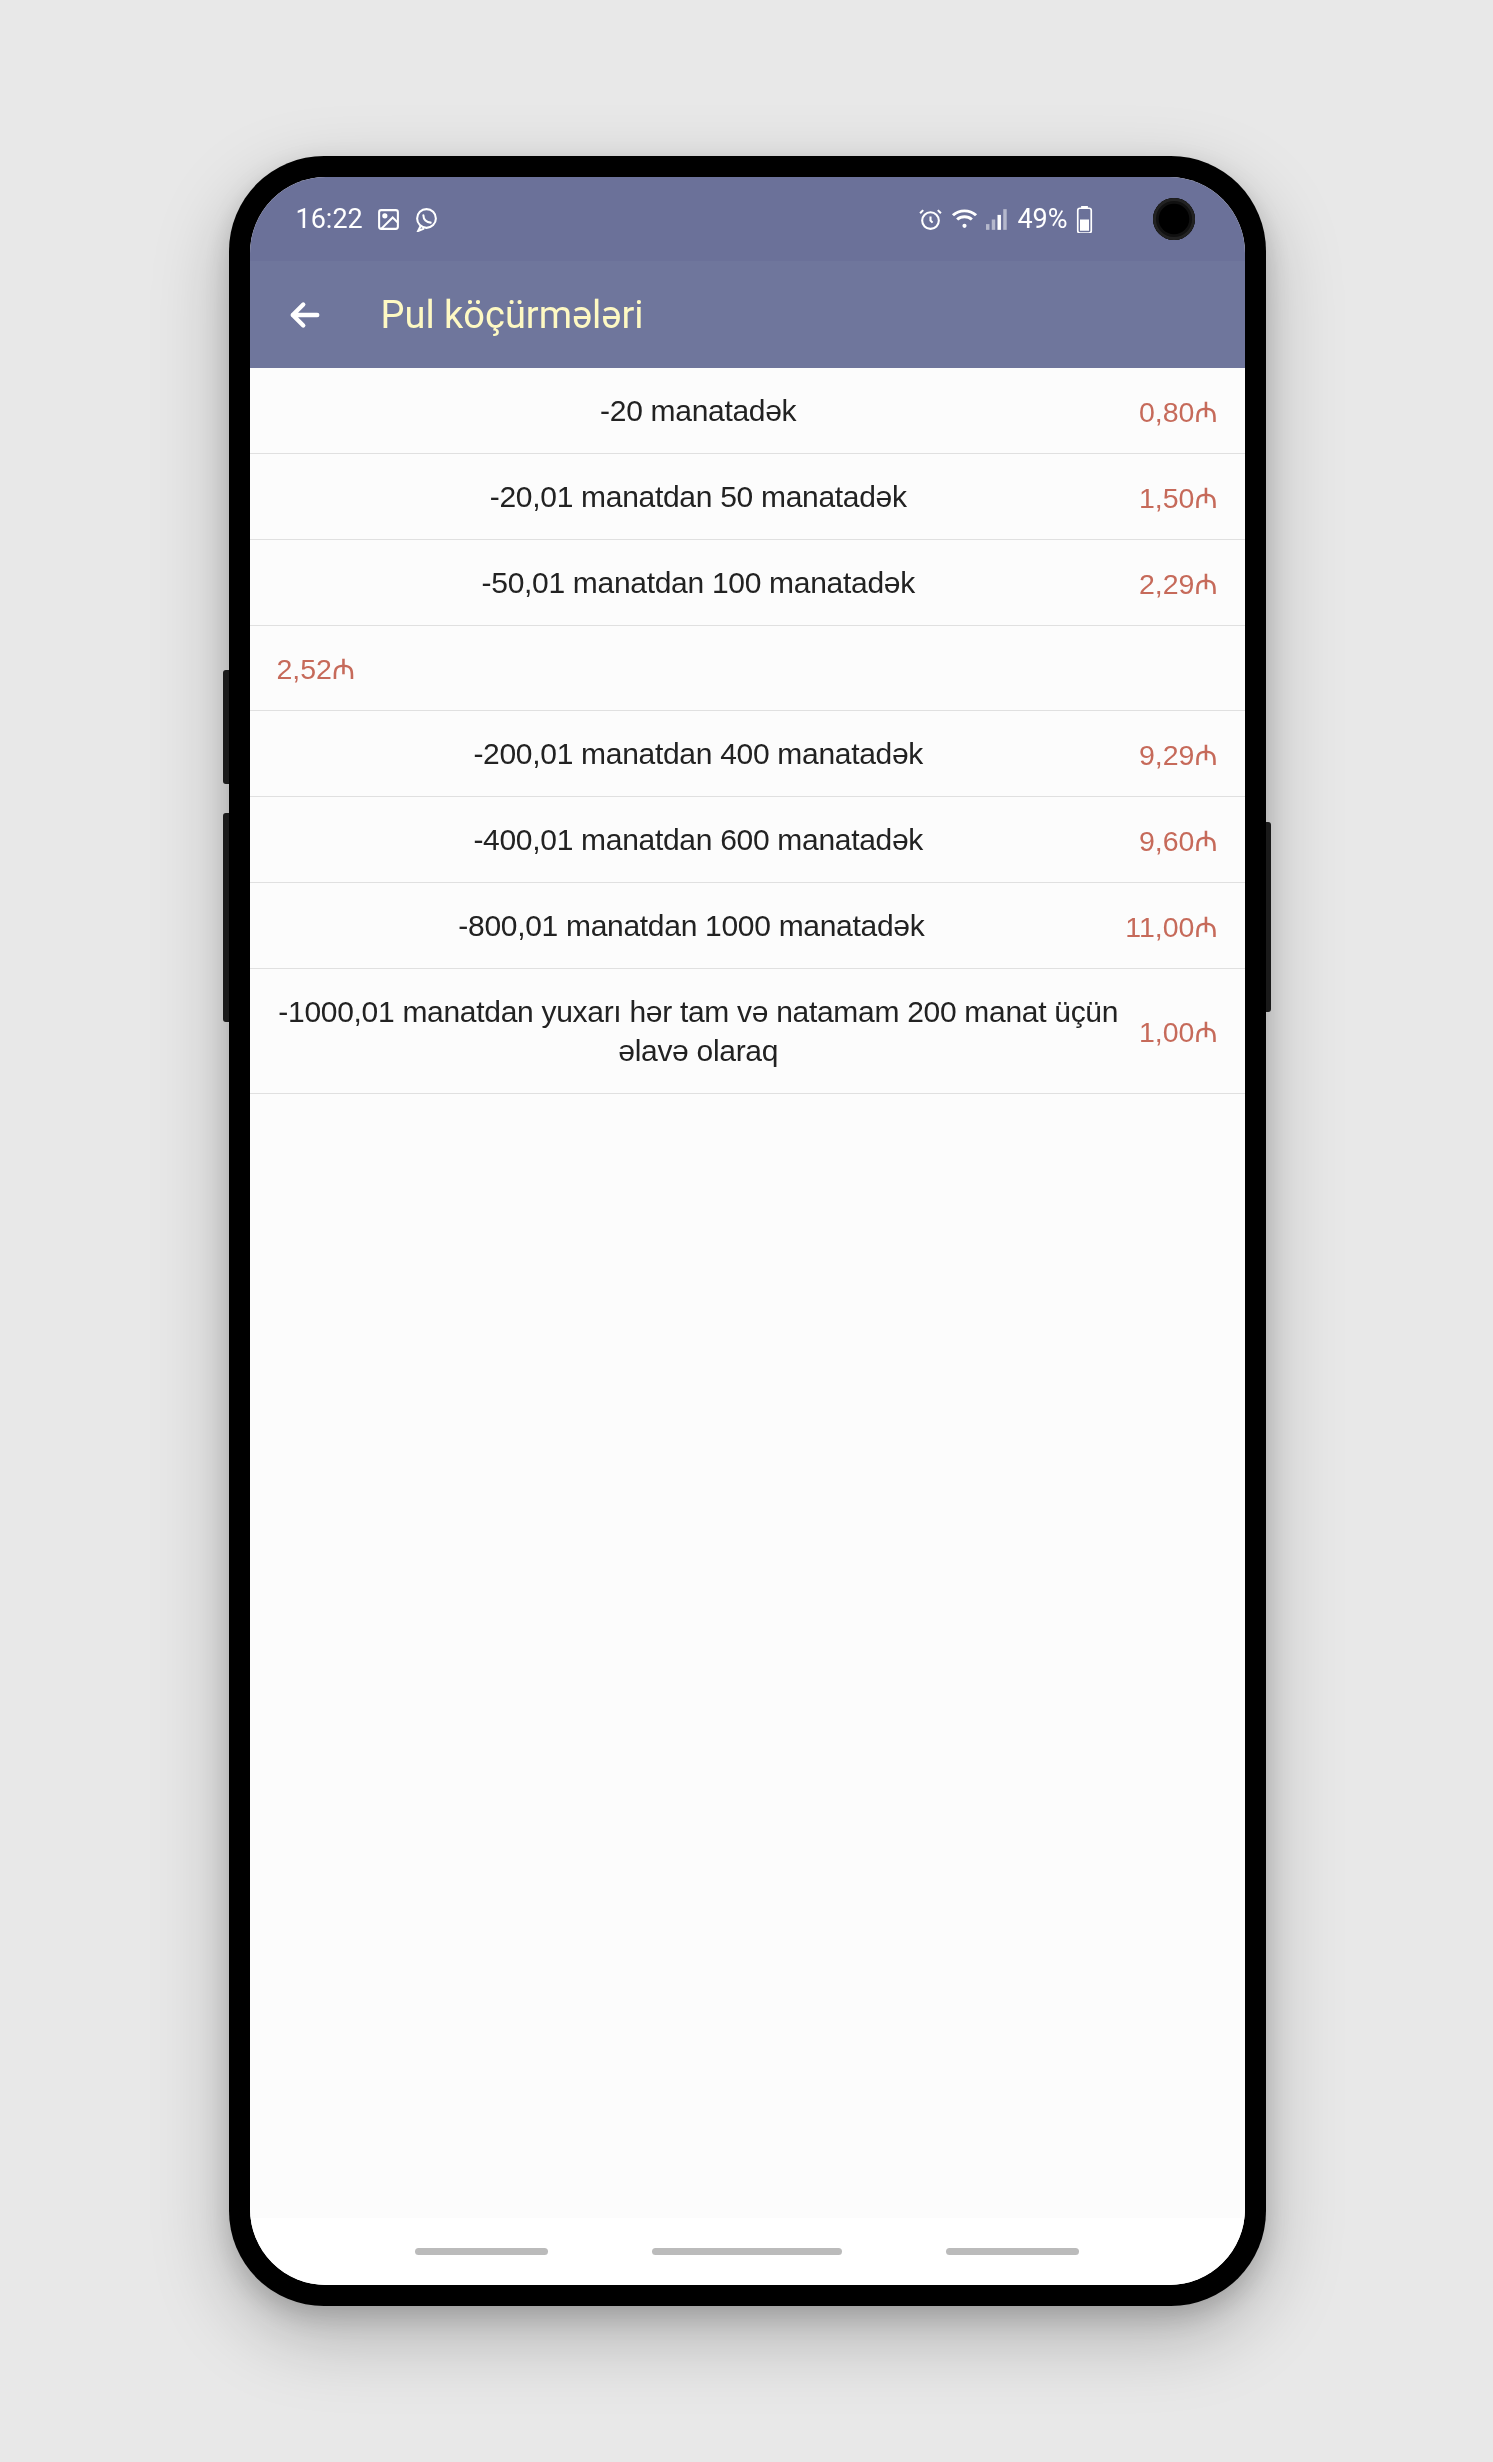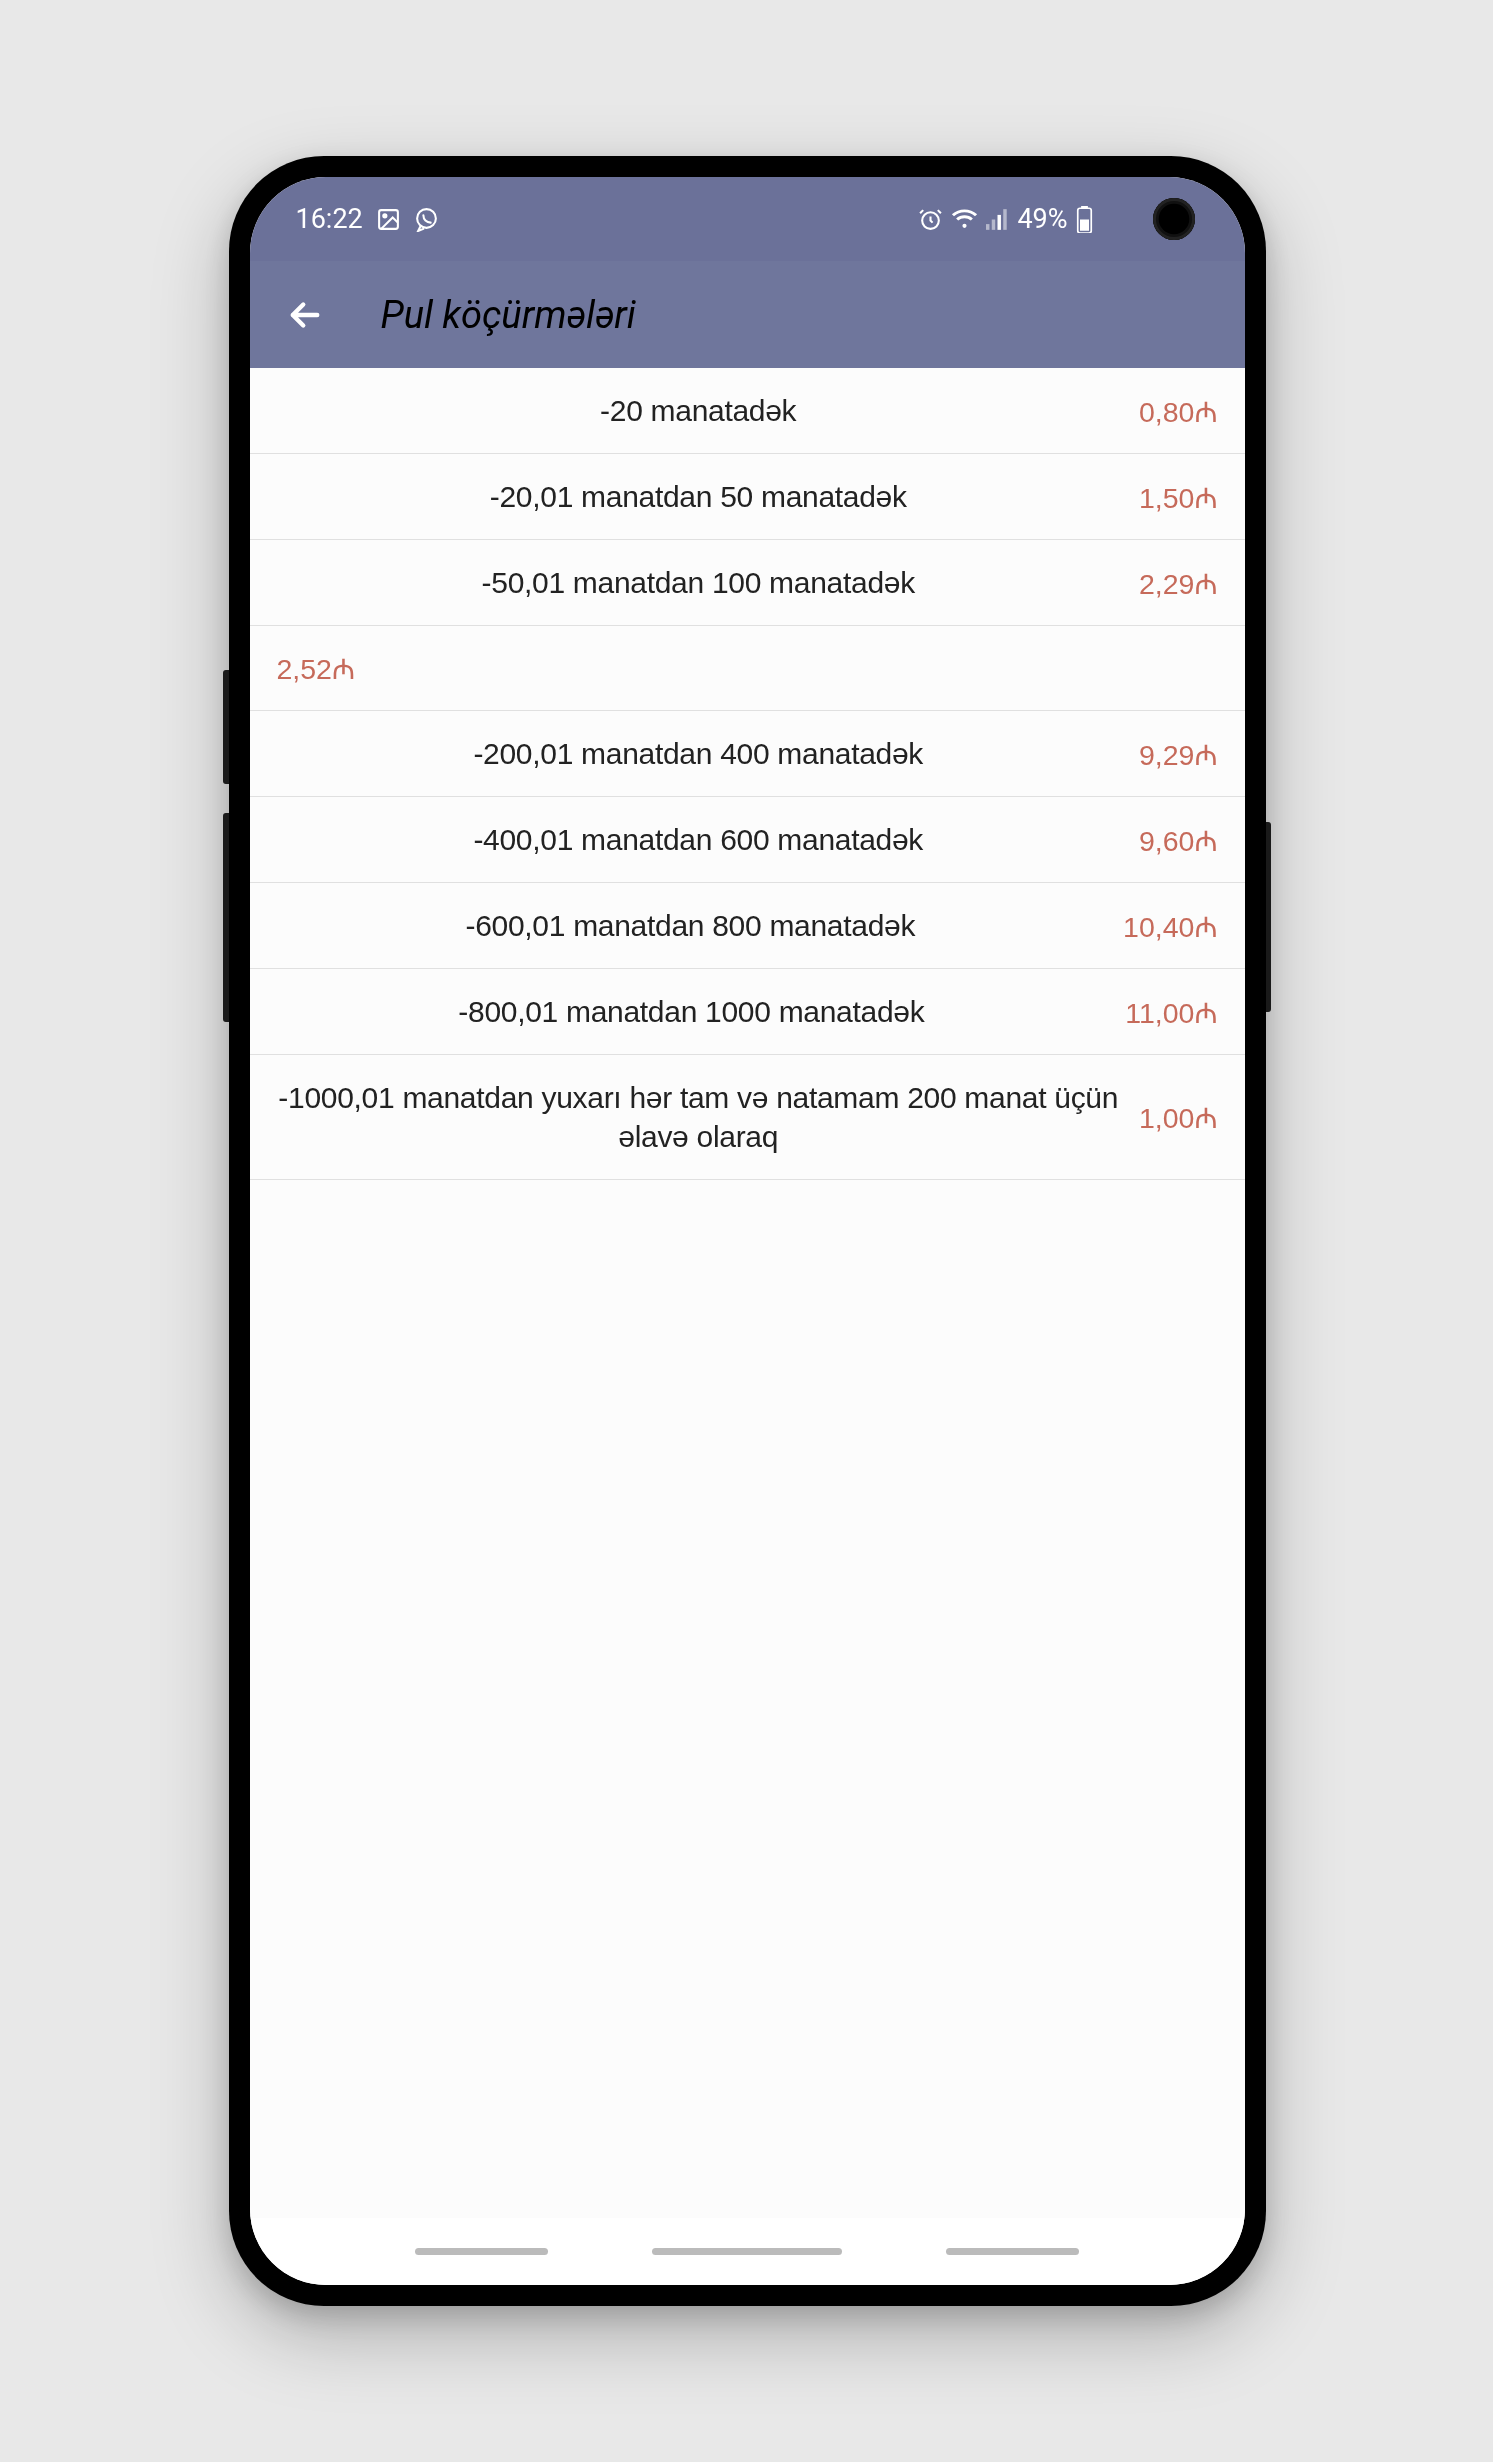--- a/index.html
+++ b/index.html
@@ -87,24 +87,23 @@
     display: flex;
     align-items: center;
     padding: 0 34px;
     gap: 55px;
   }
   .back-arrow {
     color: #fff;
     cursor: pointer;
   }
   .app-title {
-    color: #000000;
+    color: #fef9c3;
     font-size: 38px;
     font-weight: 400;
-    font-style: italic;
   }
   .content {
     flex: 1;
     background: #fcfcfc;
     overflow-y: auto;
   }
   .list-item {
     display: flex;
     align-items: center;
     justify-content: space-between;
@@ -233,24 +232,20 @@
       </div>
       <div class="list-item">
         <span class="item-label">-200,01 manatdan 400 manatadək</span>
         <span class="item-price">9,29₼</span>
       </div>
       <div class="list-item">
         <span class="item-label">-400,01 manatdan 600 manatadək</span>
         <span class="item-price">9,60₼</span>
       </div>
       <div class="list-item">
-        <span class="item-label">-600,01 manatdan 800 manatadək</span>
-        <span class="item-price">10,40₼</span>
-      </div>
-      <div class="list-item">
         <span class="item-label">-800,01 manatdan 1000 manatadək</span>
         <span class="item-price">11,00₼</span>
       </div>
       <div class="list-item">
         <span class="item-label">-1000,01 manatdan yuxarı hər tam və natamam 200 manat üçün əlavə olaraq</span>
         <span class="item-price">1,00₼</span>
       </div>
     </div>
 
     <div class="nav-bar">

